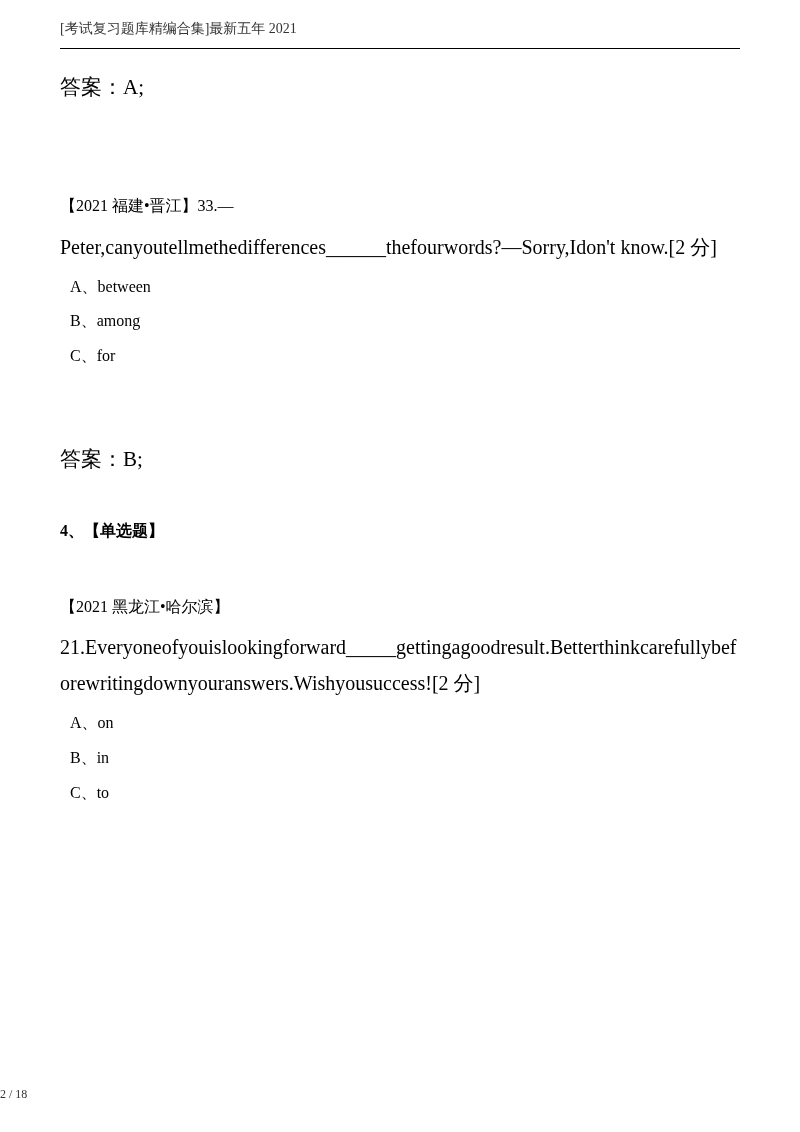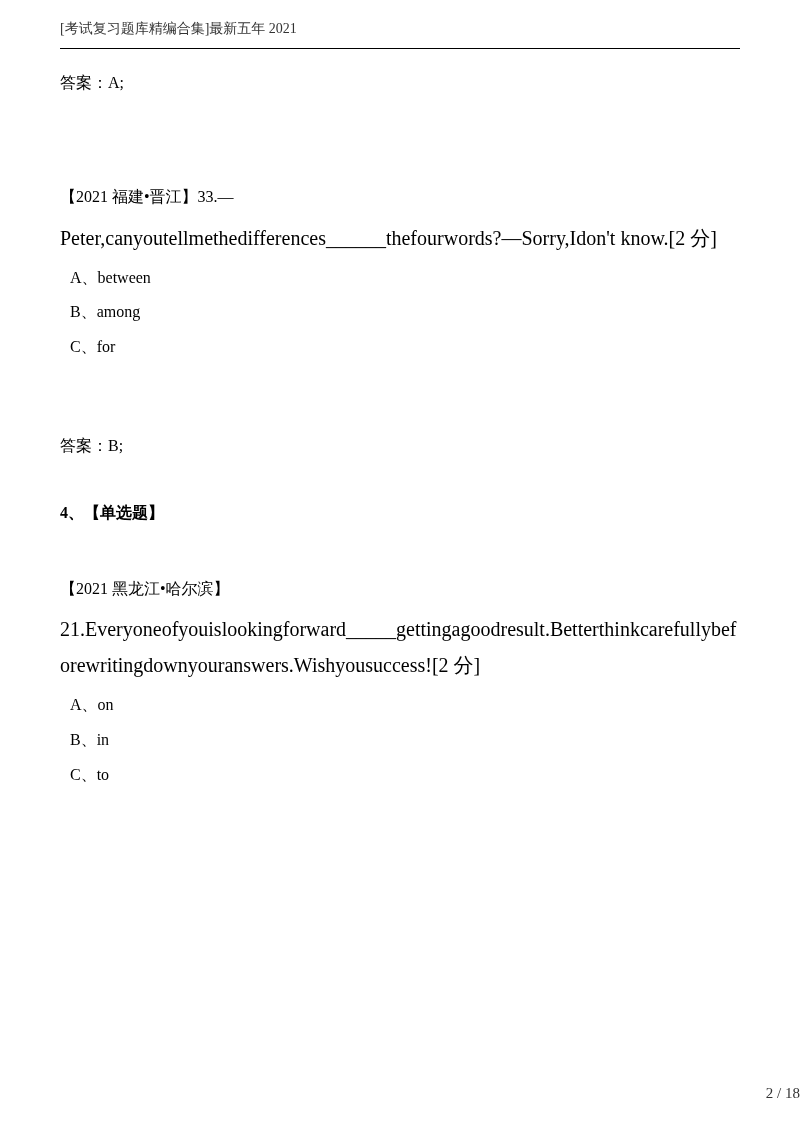--- a/index.html
+++ b/index.html
@@ -32,21 +32,21 @@
       font-family: "SimSun", serif;
     }
 
     .divider {
       border: none;
       border-top: 1px solid #000;
       margin-bottom: 20px;
     }
 
     .answer-line {
-      font-size: 16px;
+      font-size: 21px;
       margin-bottom: 8px;
       line-height: 1.8;
       font-family: Liberation Serif, serif;
     }
 
     .question-block {
       margin-bottom: 20px;
     }
 
     .question-type {
@@ -83,22 +83,22 @@
 
     .large-spacer {
       height: 30px;
     }
 
     .page-footer {
       position: absolute;
       bottom: 30px;
       left: 0;
       width: 100%;
-      text-align: right;
-      font-size: 15px;
+      text-align: left;
+      font-size: 12px;
       color: #333;
     }
   </style>
 </head>
 <body>
 
 <div class="page-container">
 
   <div class="header">
     <span>[考试复习题库精编合集]最新五年 2021</span>

